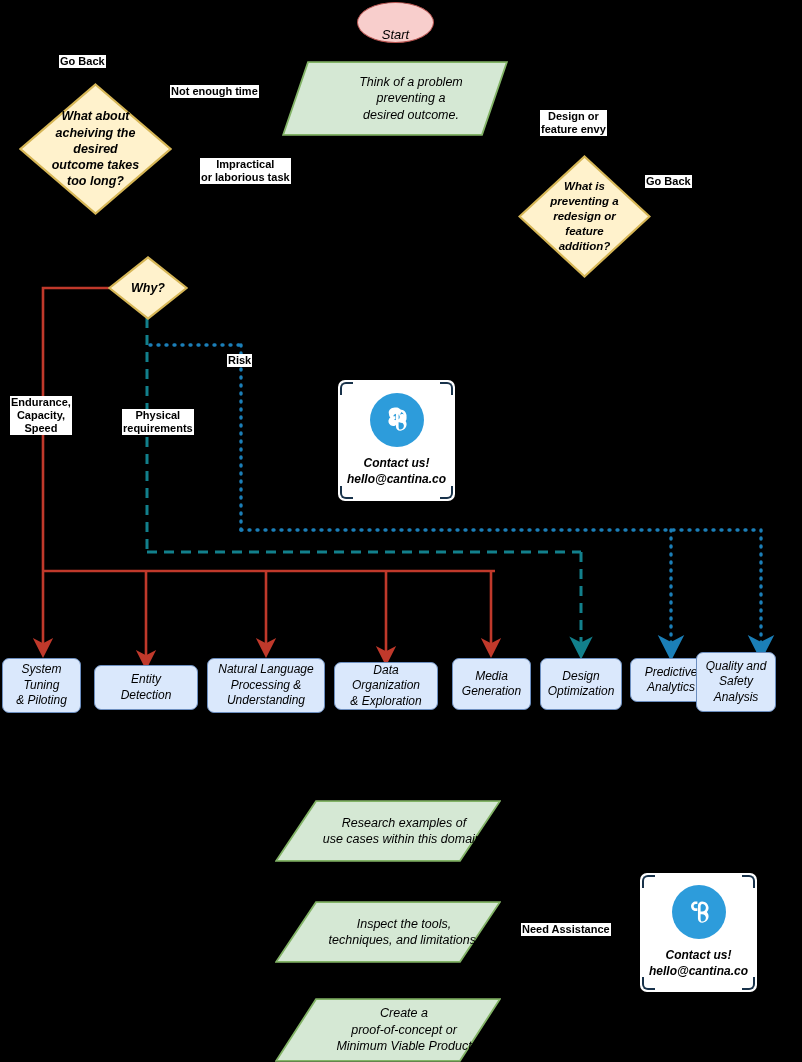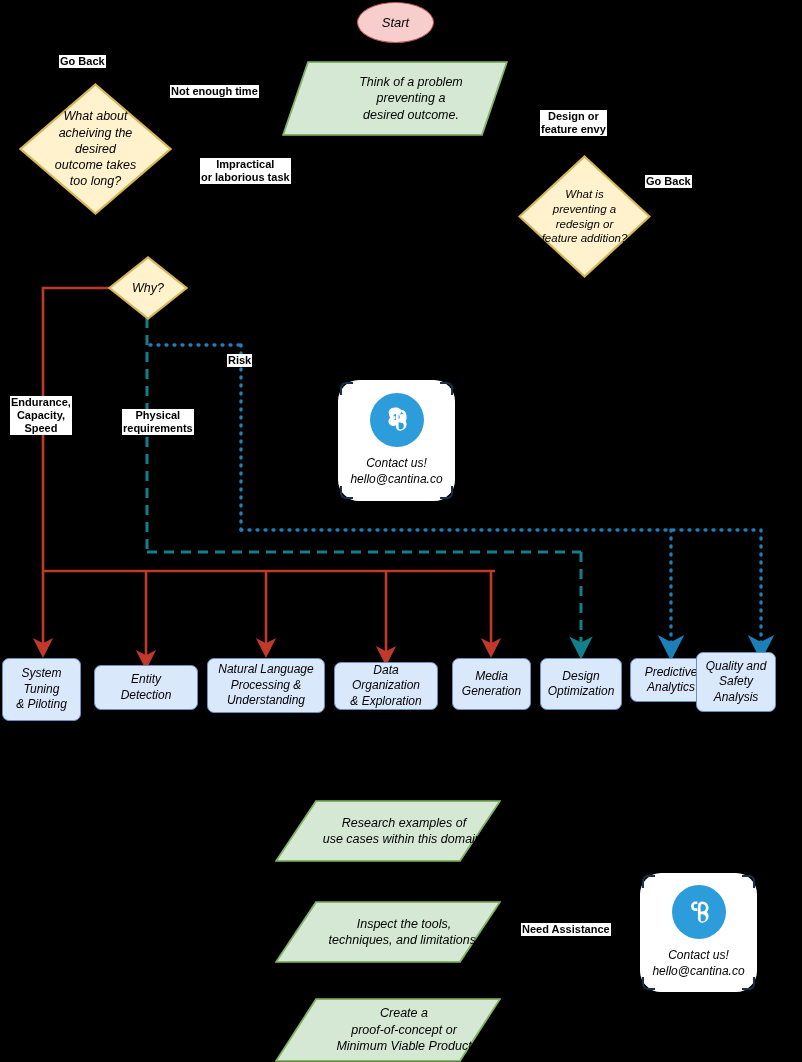--- a/index.html
+++ b/index.html
@@ -10,32 +10,32 @@
     overflow:hidden;
     font-family:"Liberation Sans", sans-serif;
   }
   #svg-layer{position:absolute;left:0;top:0;width:802px;height:1062px;}
 
   
   .node{position:absolute;box-sizing:border-box;display:flex;align-items:center;justify-content:center;text-align:center;}
 
   .ellipse{
     background:#f8cecc;border:1.6px solid #b85450;border-radius:50%;
-    font-style:italic;font-size:13px;color:#000;
+    font-style:italic;font-size:13px;color:#000;align-items:flex-end;
   }
 
   .para-wrap{position:absolute;}
   .para-wrap .ptext{
     position:absolute;left:16px;top:0;width:100%;height:100%;
     display:flex;align-items:center;justify-content:center;text-align:center;
     font-style:italic;font-size:12.5px;color:#000;line-height:1.32;
     padding:0 26px;box-sizing:border-box;
   }
 
-  .diamond-wrap{position:absolute;}
+  .diamond-wrap{position:absolute;font-weight:bold;}
   .diamond-wrap .dtext{
     position:absolute;left:0;top:0;width:100%;height:100%;
     display:flex;align-items:center;justify-content:center;text-align:center;
     font-style:italic;font-size:12.5px;color:#000;line-height:1.3;
     padding:0 14%;box-sizing:border-box;
   }
 
   .procbox{
     background:#dae8fc;border:1.4px solid #6c8ebf;border-radius:7px;
     font-style:italic;font-size:12px;color:#000;line-height:1.28;
@@ -43,23 +43,24 @@
   }
 
   .edge-label{
     position:absolute;background:#ffffff;color:#000;
     font-size:11px;font-weight:bold;line-height:1.18;
     text-align:center;padding:0px 1px;white-space:nowrap;
     box-sizing:border-box;
   }
 
   .card{
-    position:absolute;background:#ffffff;border-radius:21px;
+    position:absolute;background:#ffffff;border-radius:7px;
     display:flex;flex-direction:column;align-items:center;justify-content:flex-start;
     box-sizing:border-box;
+    font-weight:bold;
   }
   .card .logo{border-radius:50%;background:#2d9cdb;display:flex;align-items:center;justify-content:center;}
   .card .ctext{font-style:italic;font-size:12px;color:#000;text-align:center;line-height:1.3;}
   .corner{position:absolute;width:11px;height:11px;border:2px solid #18324a;}
   .c-tl{left:2px;top:2px;border-right:none;border-bottom:none;border-top-left-radius:6px;}
   .c-tr{right:2px;top:2px;border-left:none;border-bottom:none;border-top-right-radius:6px;}
   .c-bl{left:2px;bottom:2px;border-right:none;border-top:none;border-bottom-left-radius:6px;}
   .c-br{right:2px;bottom:2px;border-left:none;border-top:none;border-bottom-right-radius:6px;}
 </style>
 </head>
@@ -218,21 +219,21 @@
           c2-2.1,3.2-4.9,3.2-8C50,17.4,44.6,12,38,12z M38,17c3.9,0,7,3.1,7,7s-3.1,7-7,7h-3v-9c0-2.8,1.3-5,3-5z
           M38,36c3.9,0,7,3.1,7,7s-3.1,7-7,7c-1.7,0-3-2.2-3-5v-9H38z"></path>
       </svg>
     </div>
     <div class="ctext" style="margin-top:9px;">
       <span>Contact us!</span><br>
       <span>hello@cantina.co</span>
     </div>
   </div>
 
-  <div class="node procbox" style="left:2px;top:658px;width:79px;height:63px;">
+  <div class="node procbox" style="left:2px;top:658px;width:79px;height:55px;">
     <span>
       <span>System</span><br>
       <span>Tuning</span><br>
       <span>&amp; Piloting</span>
     </span>
   </div>
 
   <div class="node procbox" style="left:94px;top:665px;width:104px;height:45px;">
     <span>
       <span>Entity</span><br>

